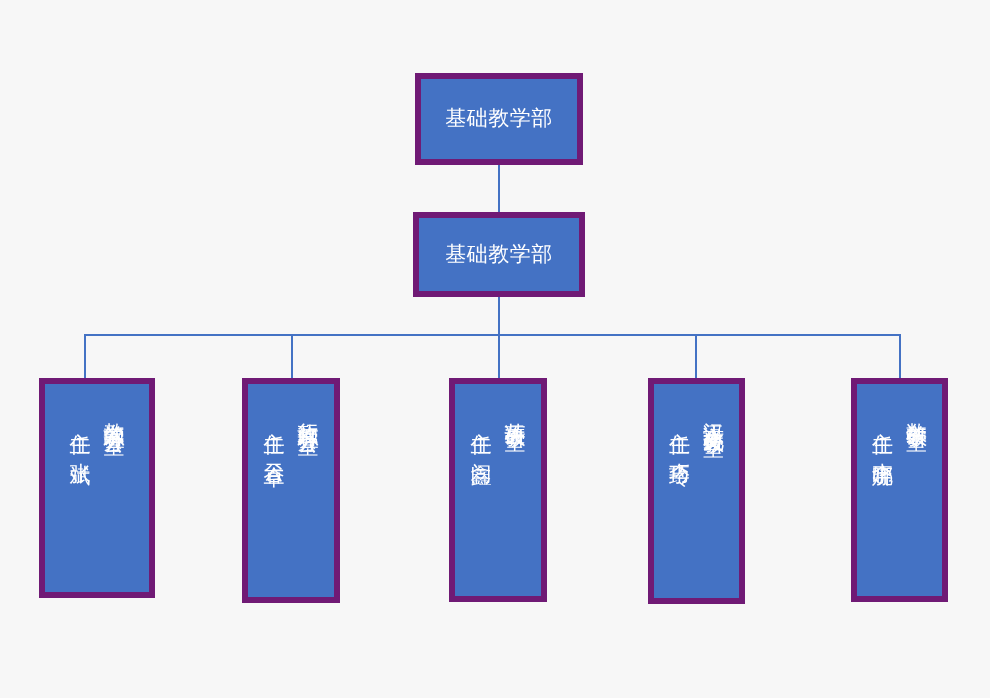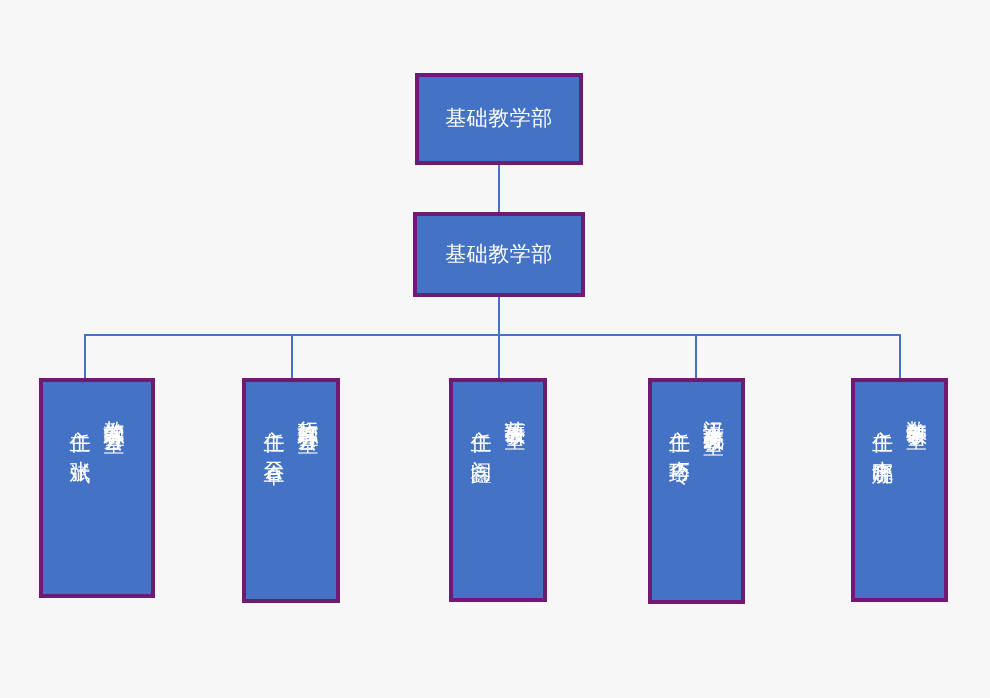--- a/index.html
+++ b/index.html
@@ -21,21 +21,21 @@
     position: absolute;
     background: #4472C4;
   }
   .conn-v { width: 2px; }
   .conn-h { height: 2px; }
 
   
   .node {
     position: absolute;
     background: #4472C4;
-    border: 4px solid #701a75;
+    border: 6px solid #701a75;
     box-sizing: border-box;
     color: #ffffff;
     display: flex;
     align-items: center;
     justify-content: center;
   }
 
   
   .node-h {
     flex-direction: column;

